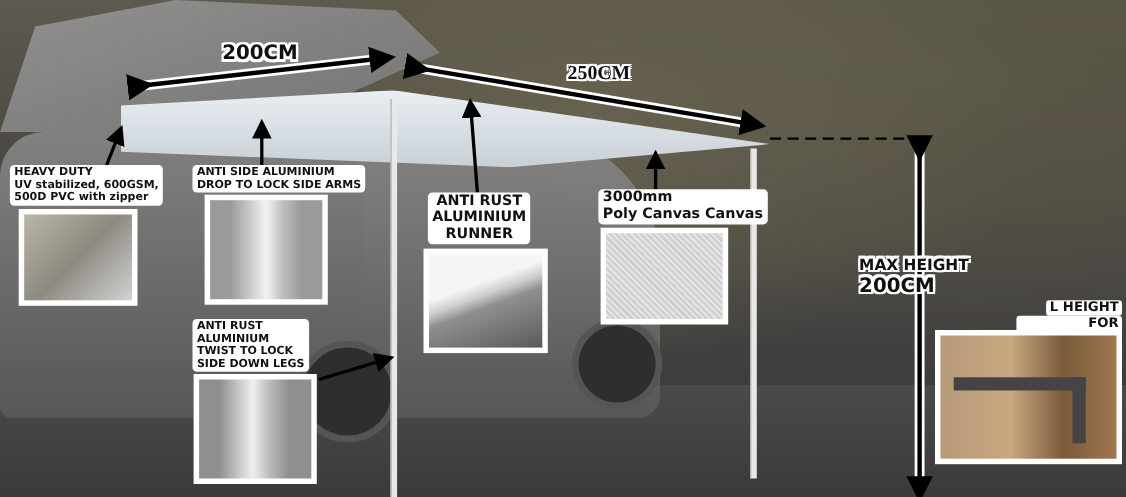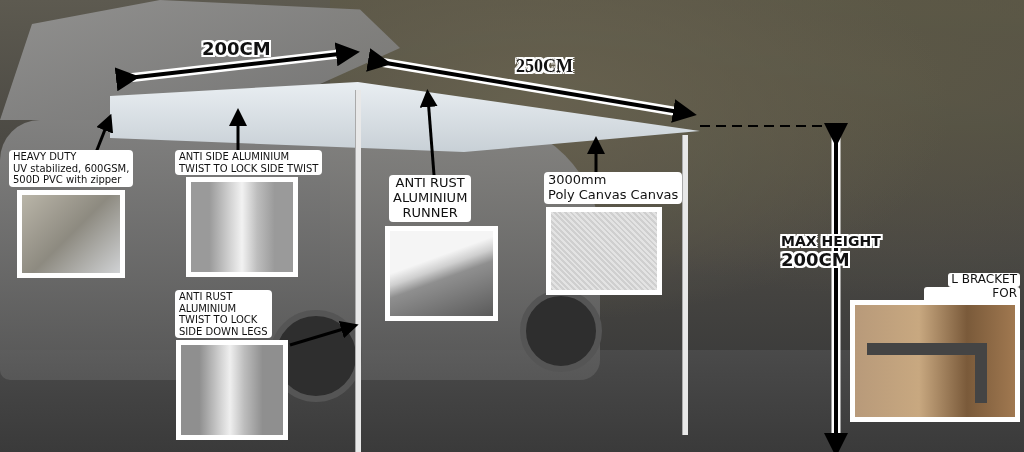--- a/index.html
+++ b/index.html
@@ -20,21 +20,21 @@
     border-radius:40px 120px 20px 10px;opacity:.85;}
   .tent{position:absolute;left:0;top:0;width:400px;height:120px;
     background:linear-gradient(160deg,#9a9a9a,#7a7a7a);
     clip-path:polygon(0 100%,8% 20%,40% 0,90% 8%,100% 40%,60% 100%);opacity:.85;}
   .wheel{position:absolute;border-radius:50%;background:#2e2e2e;border:6px solid #555;}
   .awning{position:absolute;left:110px;top:82px;width:590px;height:70px;
     background:linear-gradient(180deg,#e9eef2,#c8d0d6);
     clip-path:polygon(0 20%,42% 0,100% 70%,60% 100%,0 80%);
     box-shadow:0 0 0 3px #fff;}
   .pole{position:absolute;width:5px;background:#e8e8e8;border-left:1px solid #aaa;}
-  .label{position:absolute;font-weight:normal;color:#111;
+  .label{position:absolute;font-weight:bold;color:#111;
     background:#fff;padding:1px 4px;border-radius:4px;line-height:1.15;}
   .dim{position:absolute;font-weight:bold;color:#111;font-size:18px;
     text-shadow:-2px -2px 0 #fff,2px -2px 0 #fff,-2px 2px 0 #fff,2px 2px 0 #fff,0 2px 0 #fff,0 -2px 0 #fff,2px 0 0 #fff,-2px 0 0 #fff;}
   .photo{position:absolute;background:#fff;padding:5px;box-sizing:border-box;}
   .photo .inner{width:100%;height:100%;}
   svg.ov{position:absolute;left:0;top:0;}
 </style>
 </head>
 <body>
 
@@ -85,21 +85,21 @@
   <div>HEAVY DUTY</div>
   <div>UV stabilized, 600GSM,</div>
   <div>500D PVC with zipper</div>
 </div>
 <div class="photo" style="left:17px;top:190px;width:108px;height:88px;">
   <div class="inner" style="background:linear-gradient(135deg,#b9b5a8,#8d8a80 50%,#d0d2d4);"></div>
 </div>
 
 <div class="label" style="left:175px;top:150px;font-size:10px;">
   <div>ANTI SIDE ALUMINIUM</div>
-  <div>TWIST TO LOCK SIDE TWIST</div>
+  <div>DROP TO LOCK SIDE ARMS</div>
 </div>
 <div class="photo" style="left:186px;top:177px;width:112px;height:100px;">
   <div class="inner" style="background:linear-gradient(90deg,#9a9a9a 0%,#9a9a9a 18%,#d7d7d7 40%,#f2f2f2 50%,#bdbdbd 65%,#9a9a9a 82%,#9a9a9a 100%);"></div>
 </div>
 
 <div class="label" style="left:389px;top:175px;font-size:13px;text-align:center;">
   <div>ANTI RUST</div>
   <div>ALUMINIUM</div>
   <div>RUNNER</div>
 </div>
@@ -119,21 +119,21 @@
   <div>ANTI RUST</div>
   <div>ALUMINIUM</div>
   <div>TWIST TO LOCK</div>
   <div>SIDE DOWN LEGS</div>
 </div>
 <div class="photo" style="left:176px;top:340px;width:112px;height:100px;">
   <div class="inner" style="background:linear-gradient(90deg,#8f8f8f 0%,#8f8f8f 18%,#d0d0d0 38%,#efefef 48%,#bdbdbd 62%,#8f8f8f 80%,#8f8f8f 100%);"></div>
 </div>
 
 <div class="label" style="left:880px;top:272px;font-size:12px;text-align:right;background:transparent;">
-  <div style="background:#fff;display:inline-block;padding:0 3px;border-radius:3px;">L BRACKET</div><br>
+  <div style="background:#fff;display:inline-block;padding:0 3px;border-radius:3px;">L HEIGHT</div><br>
   <div style="background:#fff;display:inline-block;padding:0 3px;border-radius:3px;margin-left:40px;">FOR MOUNTING</div>
 </div>
 <div class="photo" style="left:850px;top:300px;width:170px;height:122px;">
   <div class="inner" style="background:linear-gradient(90deg,#b89a7a 0%,#c8a880 40%,#7a5a3a 70%,#a07850 100%);position:relative;">
     <div style="position:absolute;left:12px;top:38px;width:120px;height:12px;background:#444;"></div>
     <div style="position:absolute;left:120px;top:38px;width:12px;height:60px;background:#444;"></div>
   </div>
 </div>
 
 </body></html>

